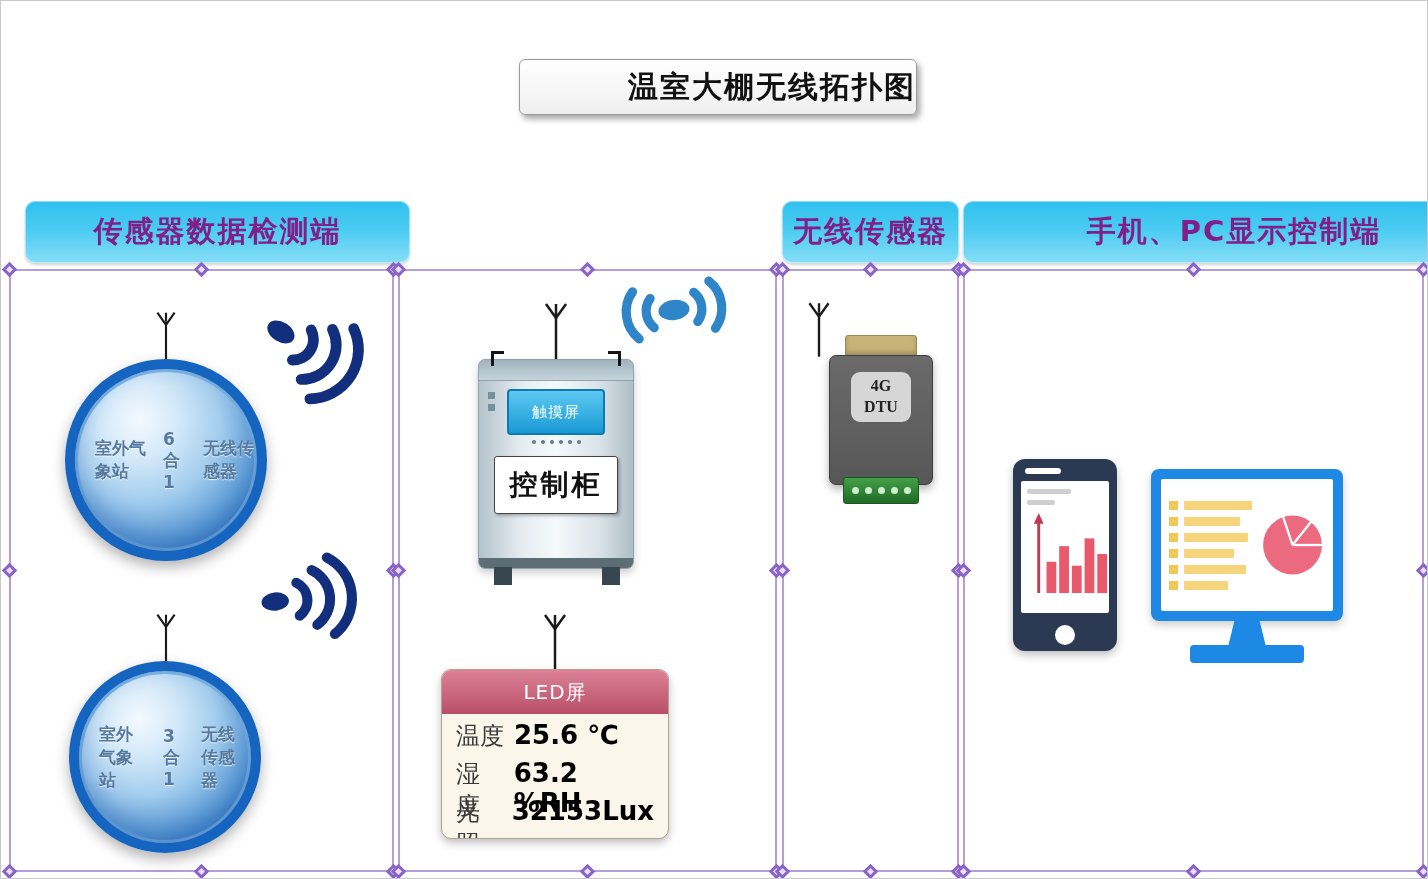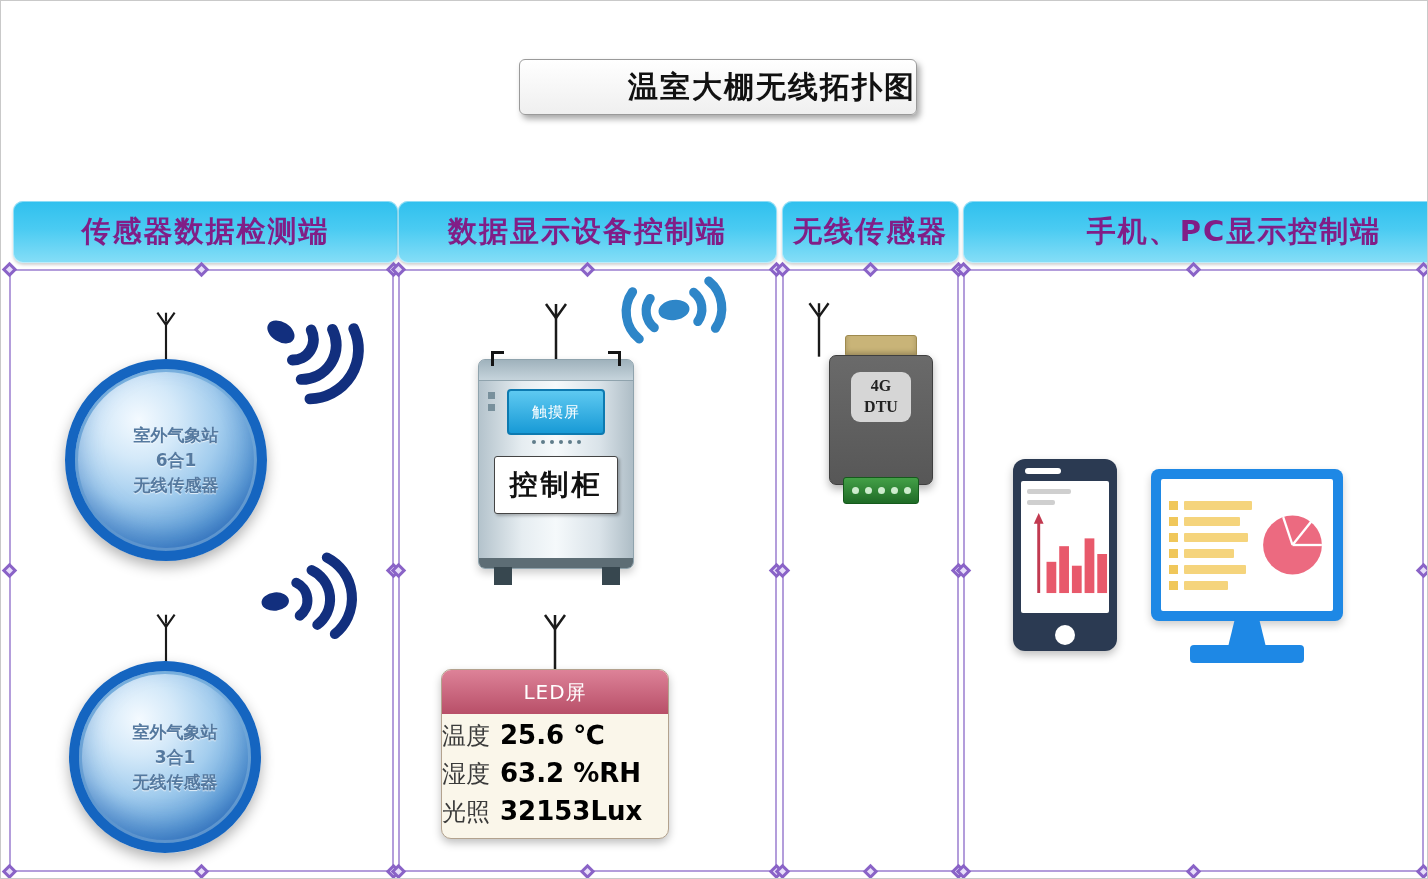--- a/index.html
+++ b/index.html
@@ -10,21 +10,21 @@
   .title-box{position:absolute;left:518px;top:48px;width:396px;height:54px;display:flex;align-items:center;
              justify-content:flex-end;background:linear-gradient(180deg,#ffffff,#efefef);border:1px solid #9a9a9a;
              border-radius:6px;box-shadow:3px 4px 6px rgba(0,0,0,.35);
              font:700 30px "DejaVu Serif","Liberation Serif",serif;color:#111;letter-spacing:2px;margin-top:10px;}
 
   
   .col-header{position:absolute;top:200px;height:62px;border-radius:10px;display:flex;align-items:center;
               justify-content:center;font-weight:700;font-size:29px;color:#811e87;letter-spacing:2px;
               background:linear-gradient(180deg,#2fc0ee 0%,#4acbf2 45%,#86def7 100%);
               box-shadow:inset 0 0 0 1px rgba(255,255,255,.45),0 2px 3px rgba(0,0,0,.18);}
-  .h1{left:12px;width:385px}.h2{left:397px;width:379px}.h3{left:781px;width:177px}.h4{left:962px;width:542px}
+  .h1{left:24px;width:385px}.h2{left:397px;width:379px}.h3{left:781px;width:177px}.h4{left:962px;width:542px}
 
   
   .frame{position:absolute;top:268px;height:603px;border:2px solid #b39ddb;box-sizing:border-box;background:transparent;}
   .f1{left:8px;width:385px}.f2{left:397px;width:379px}.f3{left:781px;width:177px}.f4{left:962px;width:461px}
   .orn{position:absolute;width:11px;height:11px;background:#8a63c7;transform:rotate(45deg);}
   .orn:after{content:"";position:absolute;left:3px;top:3px;width:5px;height:5px;background:#e7defa;}
   .tl{left:-7px;top:-7px}.tr{right:-7px;top:-7px}.bl{left:-7px;bottom:-7px}.br{right:-7px;bottom:-7px}
   .tm{left:50%;margin-left:-6px;top:-7px}.bm{left:50%;margin-left:-6px;bottom:-7px}
   .lm{left:-7px;top:50%;margin-top:-6px}.rm{right:-7px;top:50%;margin-top:-6px}
 
@@ -40,21 +40,21 @@
   .sig2{left:248px;top:552px;width:140px;height:88px;transform:rotate(-6deg);}
   .wifi{left:598px;top:276px;width:150px;height:66px;transform:rotate(-8deg);}
 
   
   .ball{position:absolute;border-radius:50%;border:10px solid #1565c0;box-sizing:border-box;
         background:radial-gradient(circle at 35% 28%,#f4faff 0%,#d4e9f9 22%,#a3cdee 46%,#5f9ed7 70%,#2c6fbd 90%,#1c5cab 100%);
         box-shadow:0 6px 14px rgba(0,0,0,.3),inset 0 -14px 26px rgba(13,71,161,.35),inset 0 0 0 3px #7db4e0;
         display:flex;align-items:center;justify-content:center;}
   .ball1{left:64px;top:358px;width:202px;height:202px;}
   .ball2{left:68px;top:660px;width:192px;height:192px;}
-  .ball-text{display:flex;flex-direction:column;align-items:center;gap:2px;font-weight:700;font-size:17px;
+  .ball-text{display:flex;flex-direction:row;align-items:center;gap:14px;font-weight:700;font-size:17px;
              color:#55799f;text-shadow:0 1px 1px rgba(255,255,255,.8);margin-left:20px;}
 
   
   .cab-body{position:absolute;left:477px;top:358px;width:156px;height:210px;border-radius:7px;
             border:1px solid #8fa3ad;box-sizing:border-box;
             background:linear-gradient(90deg,#b4c3cc 0%,#e6edf1 28%,#f5f9fb 50%,#dae3e9 78%,#aebdc6 100%);
             box-shadow:0 4px 8px rgba(0,0,0,.2);}
   .cab-band{height:20px;background:linear-gradient(180deg,#9fb2bc,#c6d4dc);border-bottom:1px solid #8fa3ad;
             border-radius:6px 6px 0 0;position:relative;}
   .cab-hook{position:absolute;top:-9px;width:10px;height:12px;border-left:3px solid #141414;border-top:3px solid #141414;}
@@ -71,21 +71,21 @@
   .ind1{top:32px}.ind2{top:44px}
   .cab-base{position:absolute;left:0;right:0;bottom:0;height:10px;background:#5d6d75;border-radius:0 0 6px 6px;}
   .cab-foot{position:absolute;top:566px;width:18px;height:18px;background:#37474f;}
   .footL{left:493px}.footR{left:601px}
 
   
   .led-panel{position:absolute;left:440px;top:668px;width:228px;height:170px;border-radius:10px;overflow:hidden;
              border:1px solid #b3a28e;box-shadow:0 4px 8px rgba(0,0,0,.25);background:#faf6ea;box-sizing:border-box;}
   .led-header{height:44px;background:linear-gradient(180deg,#dd8298,#b84f68);display:flex;align-items:center;
               justify-content:center;color:#fff;font-size:20px;letter-spacing:1px;}
-  .led-body{padding:6px 0 0;}
+  .led-body{padding:6px 14px 0;}
   .led-row{display:flex;align-items:baseline;gap:10px;height:38px;}
   .led-lbl{font:400 24px "DejaVu Serif","Liberation Serif",serif;color:#3a3a3a;}
   .led-val{font:700 26px "DejaVu Sans","Liberation Sans",sans-serif;color:#000;}
 
   
   .dtu-top{position:absolute;left:844px;top:334px;width:72px;height:22px;background:#c9b478;border:1px solid #9e8a4e;
            border-radius:3px;box-sizing:border-box;box-shadow:inset 0 -4px 5px rgba(0,0,0,.18);}
   .dtu-body{position:absolute;left:828px;top:354px;width:104px;height:130px;background:linear-gradient(180deg,#6a6a6a,#575757);
             border:1px solid #3f3f3f;border-radius:7px;box-sizing:border-box;box-shadow:0 4px 8px rgba(0,0,0,.3);}
   .dtu-patch{margin:16px auto 0;width:60px;padding:4px 0;background:#d6d6d6;border-radius:9px;text-align:center;
@@ -123,23 +123,20 @@
 <body>
 
 <div class="canvas">
 
   <div class="title-box">
     <span>温室大棚无线拓扑图</span>
   </div>
 
   <div class="col-header h1">
       <span>传感器数据检测端</span>
-    </div>
-  <div class="col-header h2">
-      <span>数据显示设备控制端</span>
     </div>
   <div class="col-header h3">
       <span>无线传感器</span>
     </div>
   <div class="col-header h4">
       <span>手机、PC显示控制端</span>
     </div>
 
   <div class="frame f1">
     <i class="orn tl"></i>

